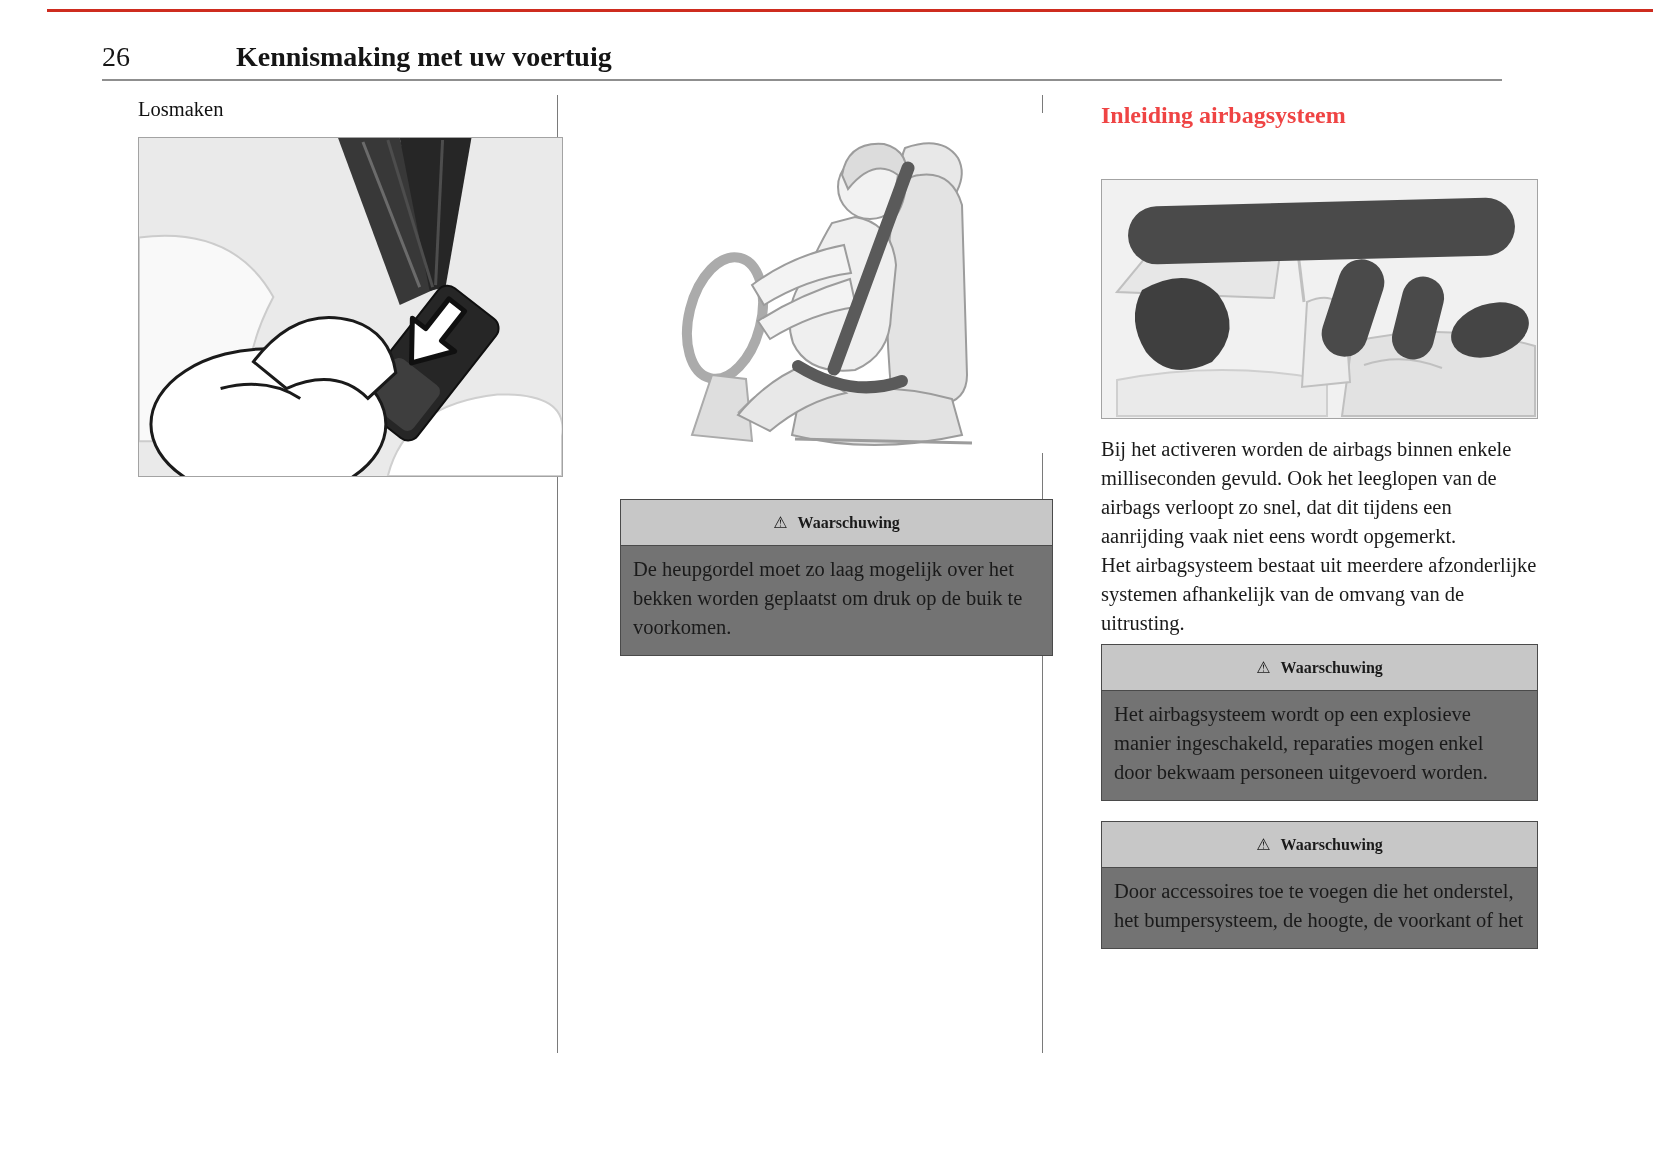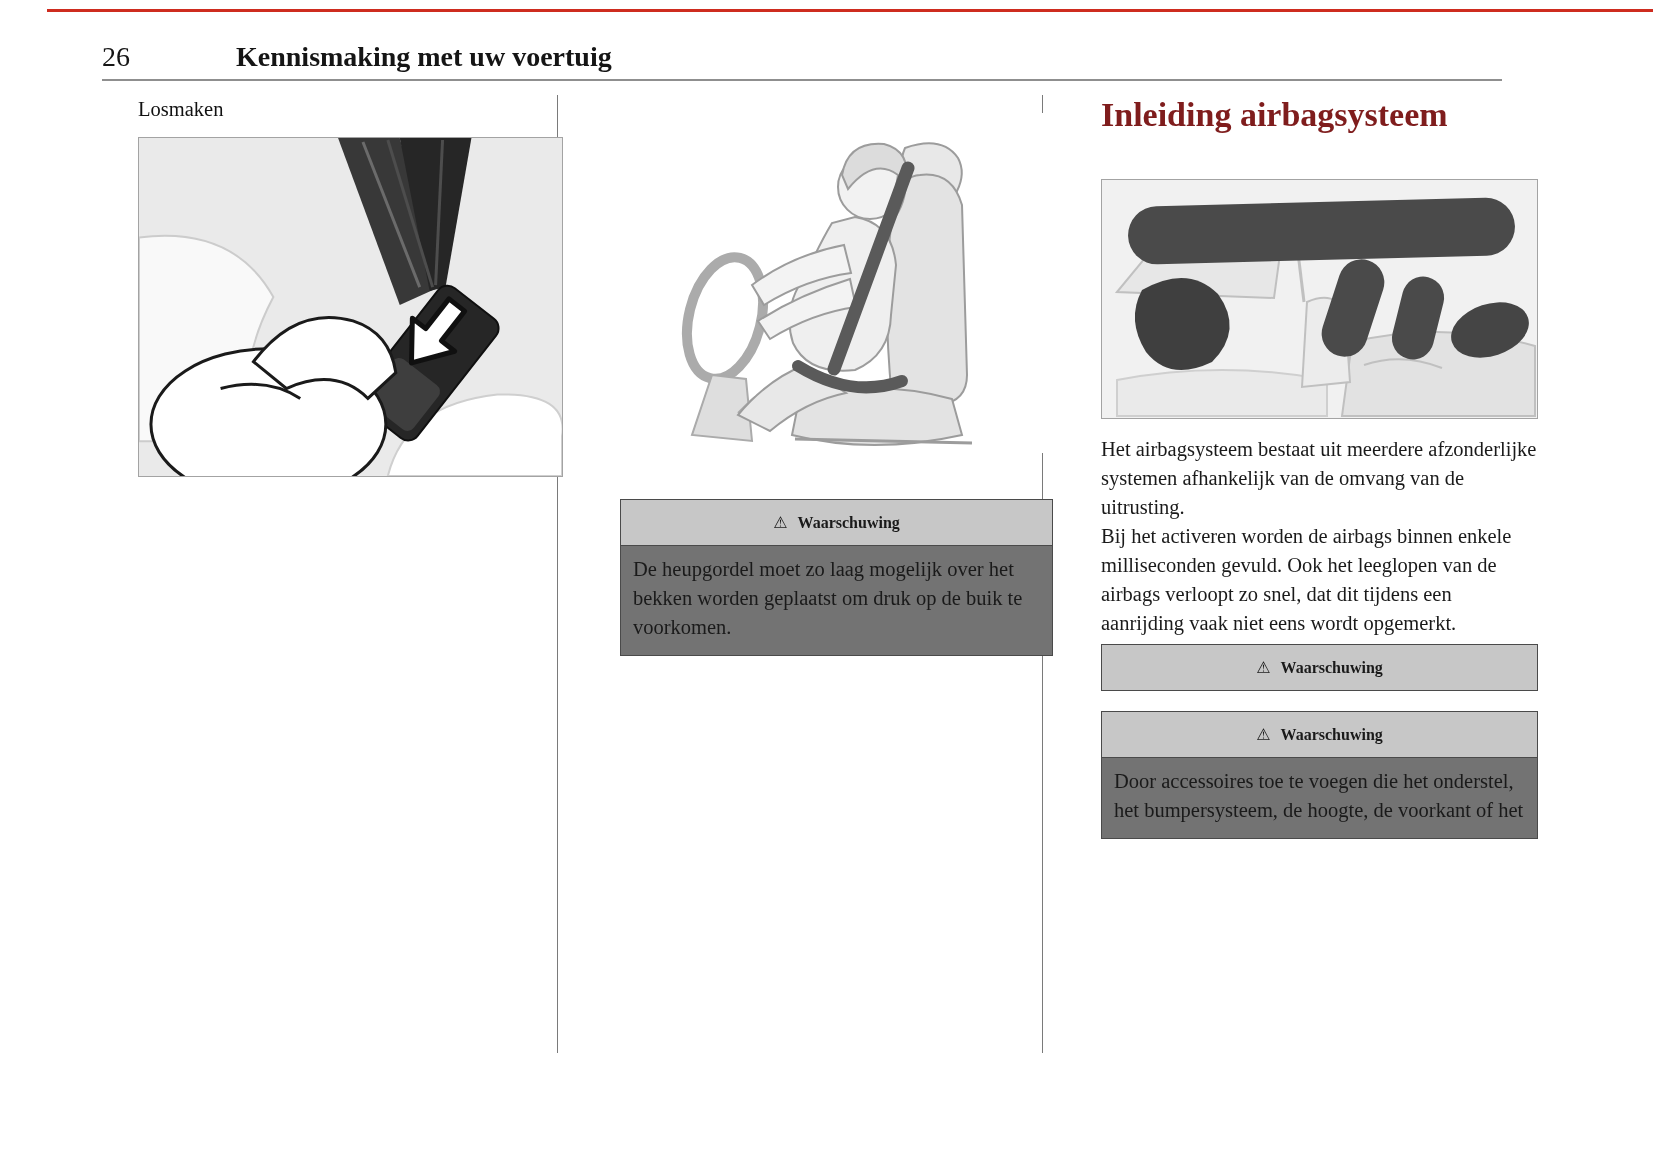--- a/index.html
+++ b/index.html
@@ -22,21 +22,21 @@
 
   .subhead { font-size:20.5px; line-height:28px; font-weight:400; margin:0 0 14px 0; color:#111; }
   .body-text { font-size:20.5px; line-height:29px; margin:0; color:#1a1a1a; }
 
   .figure { display:block; }
   .fig1 { width:423px; height:338px; border:1px solid #a3a3a3; background:#eaeaea; margin:6px 0 46px 0; }
   .fig2 { width:431px; height:340px; background:#ffffff; margin:18px 0 46px 0; }
   .fig3 { width:435px; height:238px; border:1px solid #a3a3a3; background:#f1f1f1; margin:0 0 16px 0; }
   .figure svg { display:block; width:100%; height:100%; }
 
-  .big-heading { font-size:34px; line-height:40px; font-weight:bold; margin:0 0 44px 0; color:#7f1d1d; }
+  .big-heading { font-size:24px; line-height:40px; font-weight:bold; margin:0 0 44px 0; color:#ef4444; }
 
   .warning { width:100%; }
   .warn-head {
     border:1px solid #4a4a4a; background:#c7c7c7; text-align:center;
     font-size:16px; font-weight:bold; padding:13px 4px; color:#1a1a1a;
   }
   .warn-icon { font-weight:normal; margin-right:10px; }
   .warn-body {
     border:1px solid #4a4a4a; border-top:none; background:#737373;
     padding:9px 12px 13px 12px; font-size:20.5px; line-height:29px; color:#1a1a1a;
@@ -136,27 +136,28 @@
         </g>
         <g transform="rotate(14 316 138)">
           <rect x="295" y="96" width="42" height="84" rx="21" fill="#4a4a4a"></rect>
         </g>
         <g transform="rotate(-18 388 150)">
           <ellipse cx="388" cy="150" rx="40" ry="26" fill="#454545"></ellipse>
         </g>
       </svg>
     </div>
 
+    <p class="body-text">Bij het activeren worden de airbags binnen enkele milliseconden gevuld. Ook het leeglopen van de airbags verloopt zo snel, dat dit tijdens een aanrijding vaak niet eens wordt opgemerkt.</p>
     <p class="body-text">Het airbagsysteem bestaat uit meerdere afzonderlijke systemen afhankelijk van de omvang van de uitrusting.</p>
-    <p class="body-text">Bij het activeren worden de airbags binnen enkele milliseconden gevuld. Ook het leeglopen van de airbags verloopt zo snel, dat dit tijdens een aanrijding vaak niet eens wordt opgemerkt.</p>
 
     <div class="warning mt6">
       <div class="warn-head">
         <span class="warn-icon">⚠</span><span>Waarschuwing</span>
       </div>
+      <div class="warn-body">Het airbagsysteem wordt op een explosieve manier ingeschakeld, reparaties mogen enkel door bekwaam personeen uitgevoerd worden.</div>
     </div>
 
     <div class="warning mt20">
       <div class="warn-head">
         <span class="warn-icon">⚠</span><span>Waarschuwing</span>
       </div>
       <div class="warn-body">Door accessoires toe te voegen die het onderstel, het bumpersysteem, de hoogte, de voorkant of het</div>
     </div>
   </div>
 

